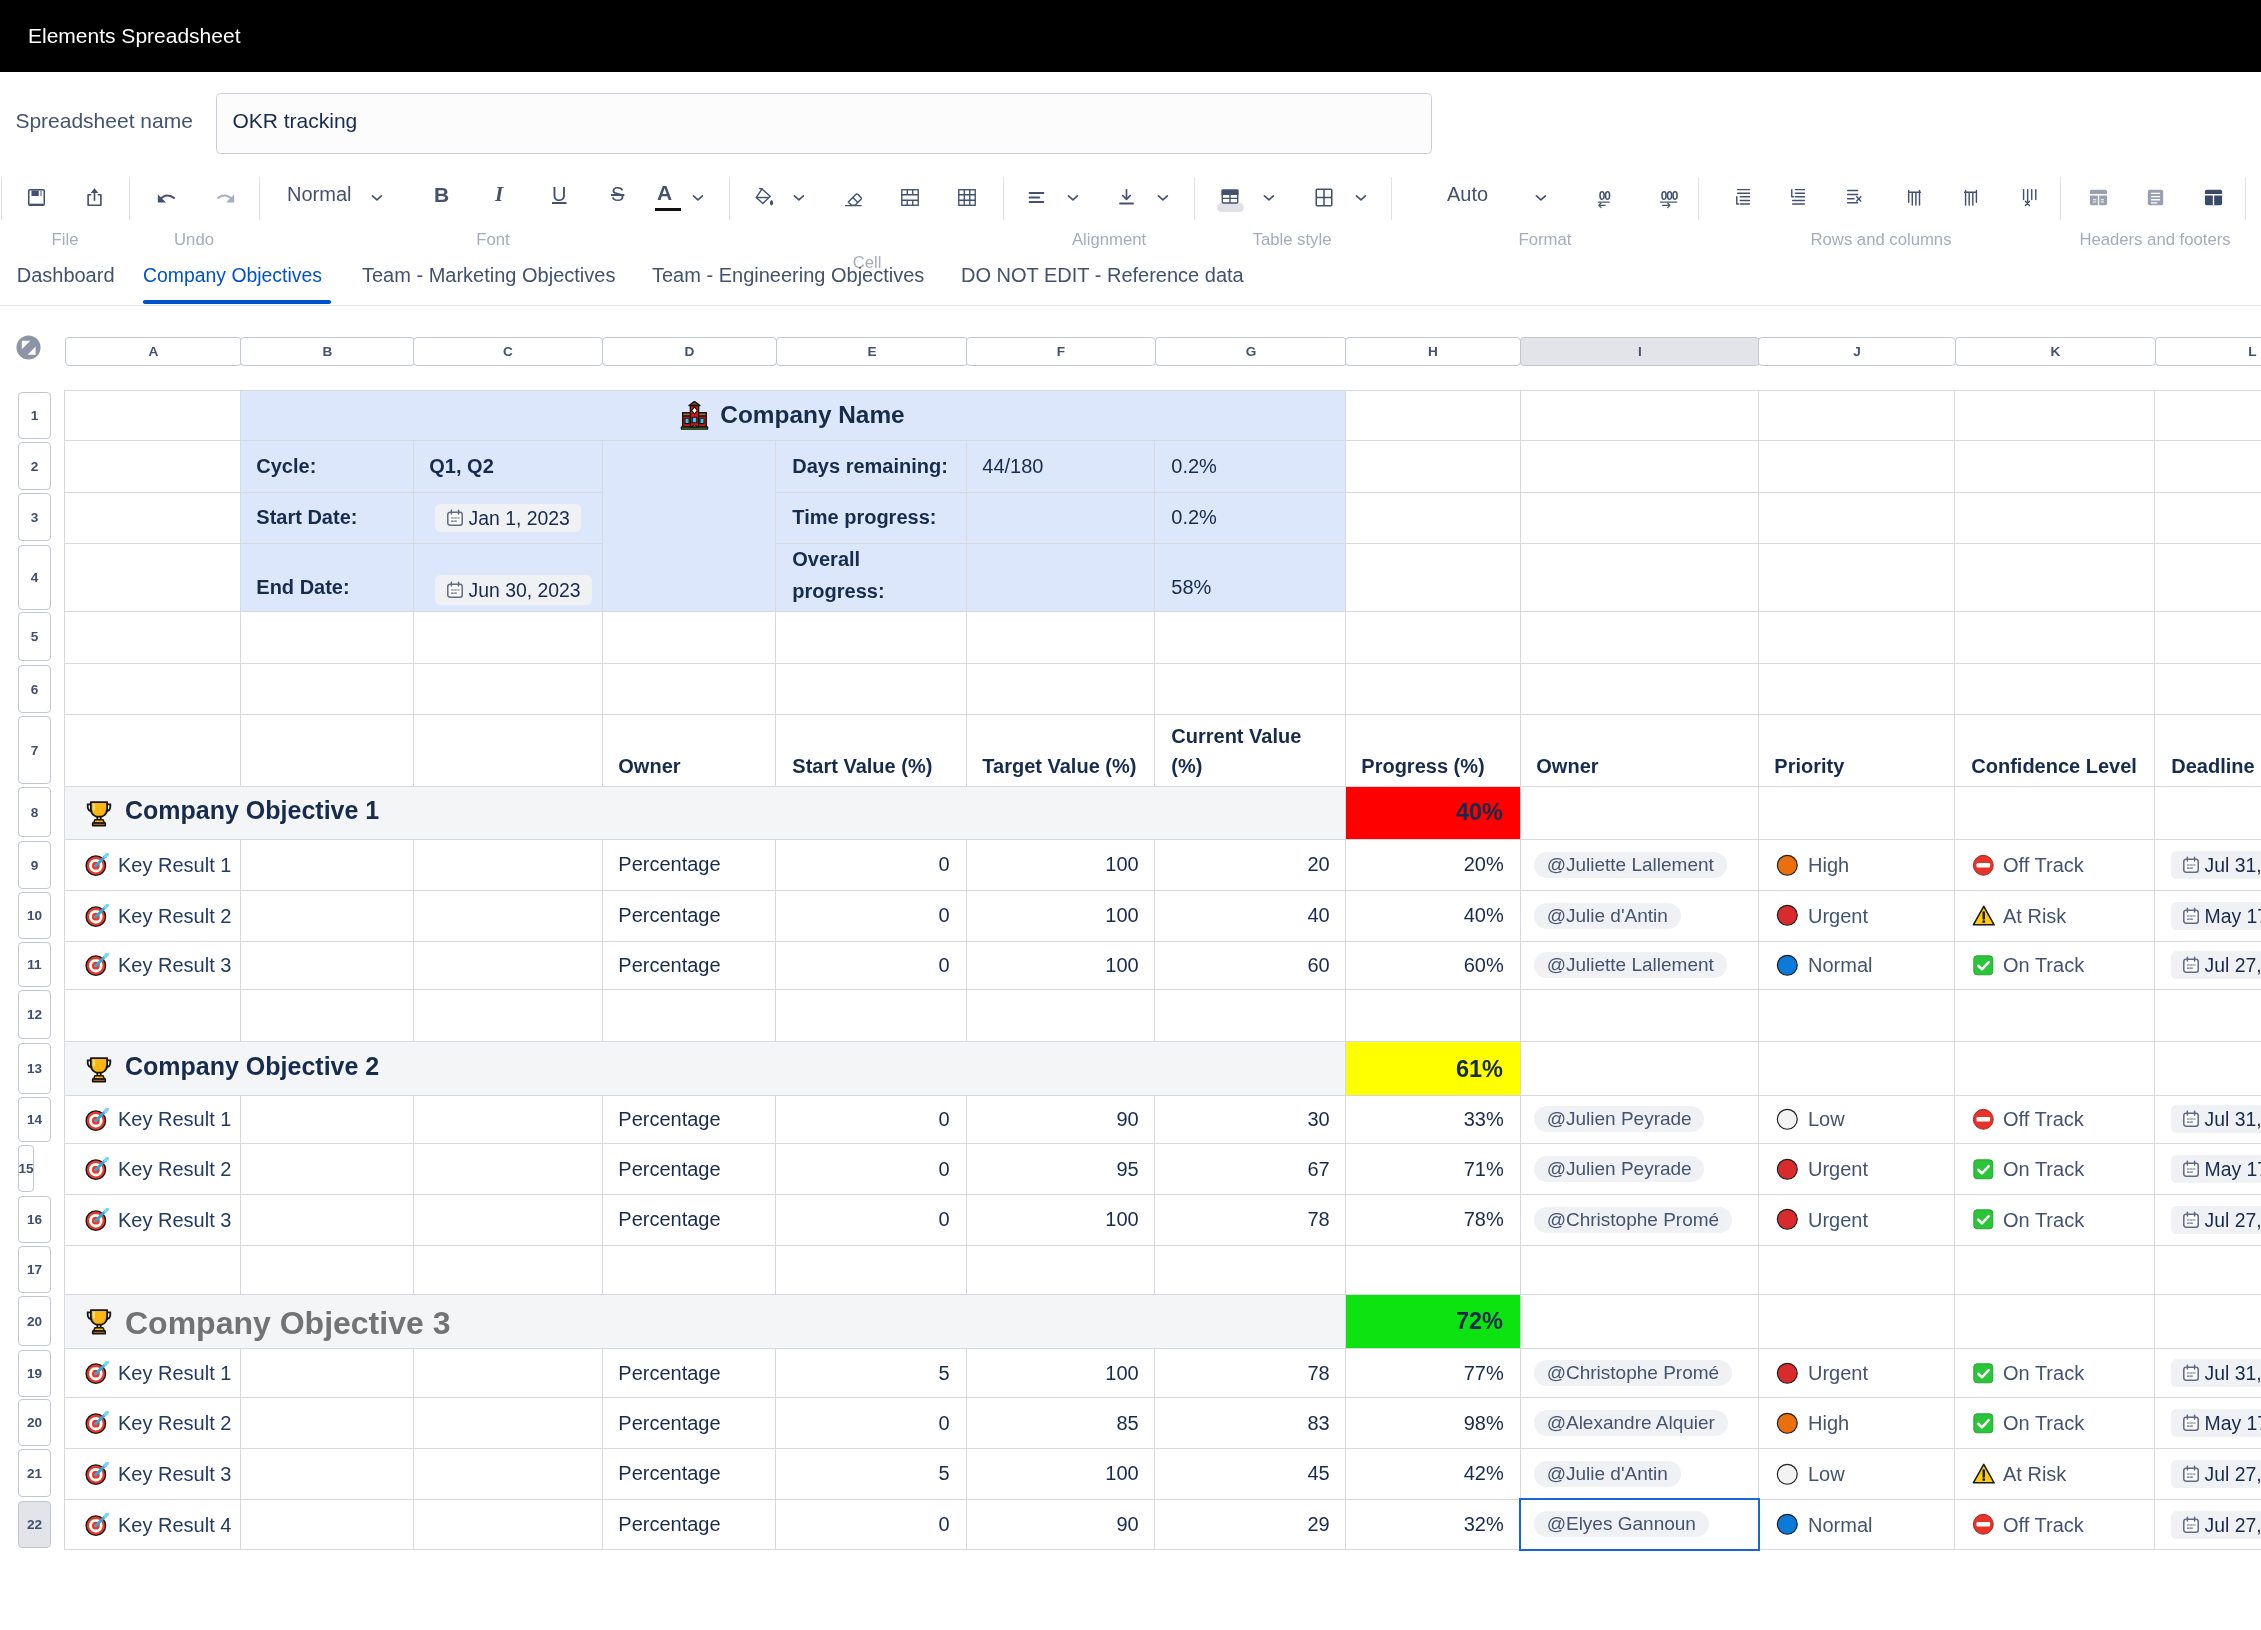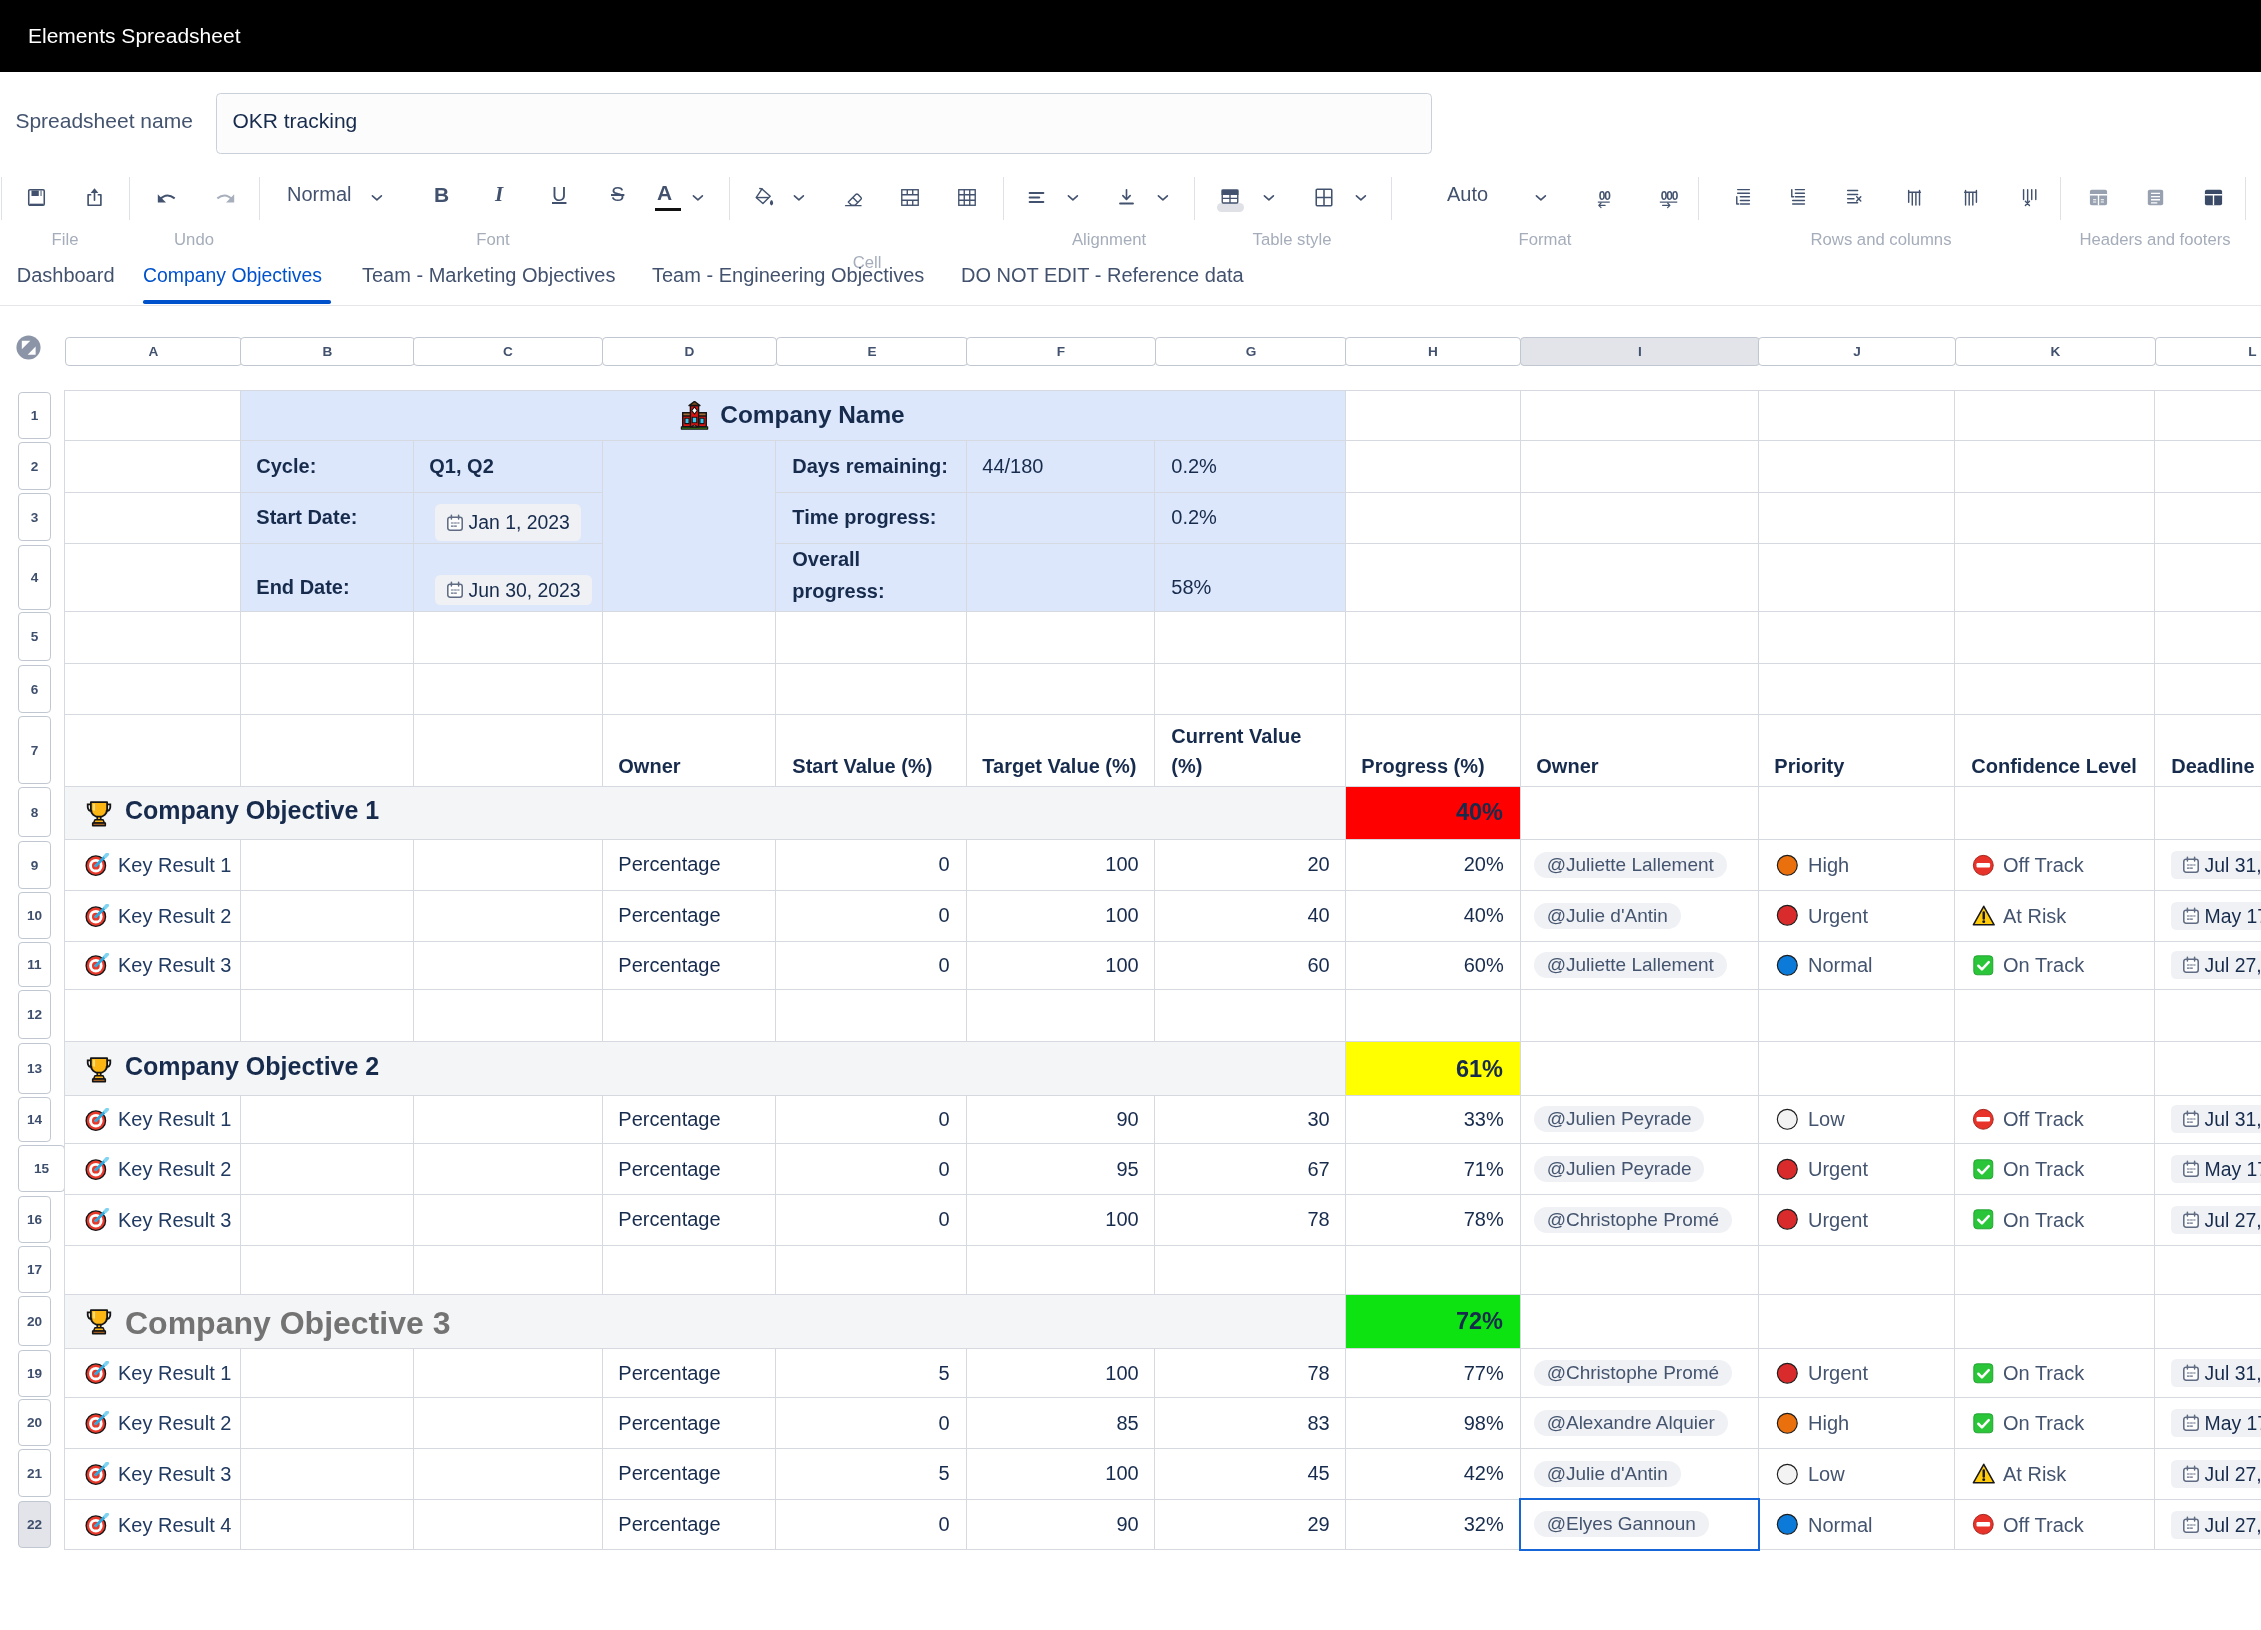--- a/index.html
+++ b/index.html
@@ -240,21 +240,21 @@
 <div style="position:absolute;left:18px;top:612px;width:33px;height:49px;background:#fff;border:1.1px solid #c1c7d0;border-radius:4.1px;box-sizing:border-box;display:flex;align-items:center;justify-content:center;font-size:13.6px;font-weight:bold;color:#3e4f6d;">5</div>
 <div style="position:absolute;left:18px;top:665px;width:33px;height:48px;background:#fff;border:1.1px solid #c1c7d0;border-radius:4.1px;box-sizing:border-box;display:flex;align-items:center;justify-content:center;font-size:13.6px;font-weight:bold;color:#3e4f6d;">6</div>
 <div style="position:absolute;left:18px;top:716px;width:33px;height:68px;background:#fff;border:1.1px solid #c1c7d0;border-radius:4.1px;box-sizing:border-box;display:flex;align-items:center;justify-content:center;font-size:13.6px;font-weight:bold;color:#3e4f6d;">7</div>
 <div style="position:absolute;left:18px;top:787px;width:33px;height:50px;background:#fff;border:1.1px solid #c1c7d0;border-radius:4.1px;box-sizing:border-box;display:flex;align-items:center;justify-content:center;font-size:13.6px;font-weight:bold;color:#3e4f6d;">8</div>
 <div style="position:absolute;left:18px;top:841px;width:33px;height:48px;background:#fff;border:1.1px solid #c1c7d0;border-radius:4.1px;box-sizing:border-box;display:flex;align-items:center;justify-content:center;font-size:13.6px;font-weight:bold;color:#3e4f6d;">9</div>
 <div style="position:absolute;left:18px;top:892px;width:33px;height:47px;background:#fff;border:1.1px solid #c1c7d0;border-radius:4.1px;box-sizing:border-box;display:flex;align-items:center;justify-content:center;font-size:13.6px;font-weight:bold;color:#3e4f6d;">10</div>
 <div style="position:absolute;left:18px;top:942px;width:33px;height:45px;background:#fff;border:1.1px solid #c1c7d0;border-radius:4.1px;box-sizing:border-box;display:flex;align-items:center;justify-content:center;font-size:13.6px;font-weight:bold;color:#3e4f6d;">11</div>
 <div style="position:absolute;left:18px;top:990px;width:33px;height:49px;background:#fff;border:1.1px solid #c1c7d0;border-radius:4.1px;box-sizing:border-box;display:flex;align-items:center;justify-content:center;font-size:13.6px;font-weight:bold;color:#3e4f6d;">12</div>
 <div style="position:absolute;left:18px;top:1043px;width:33px;height:51px;background:#fff;border:1.1px solid #c1c7d0;border-radius:4.1px;box-sizing:border-box;display:flex;align-items:center;justify-content:center;font-size:13.6px;font-weight:bold;color:#3e4f6d;">13</div>
 <div style="position:absolute;left:18px;top:1097px;width:33px;height:45px;background:#fff;border:1.1px solid #c1c7d0;border-radius:4.1px;box-sizing:border-box;display:flex;align-items:center;justify-content:center;font-size:13.6px;font-weight:bold;color:#3e4f6d;">14</div>
-<div style="position:absolute;left:18px;top:1145px;width:47px;height:47px;background:#fff;border:1.1px solid #c1c7d0;border-radius:4.1px;box-sizing:border-box;display:flex;align-items:center;justify-content:center;font-size:13.6px;font-weight:bold;color:#3e4f6d;">15</div>
+<div style="position:absolute;left:18px;top:1145px;width:16px;height:47px;background:#fff;border:1.1px solid #c1c7d0;border-radius:4.1px;box-sizing:border-box;display:flex;align-items:center;justify-content:center;font-size:13.6px;font-weight:bold;color:#3e4f6d;">15</div>
 <div style="position:absolute;left:18px;top:1196px;width:33px;height:47px;background:#fff;border:1.1px solid #c1c7d0;border-radius:4.1px;box-sizing:border-box;display:flex;align-items:center;justify-content:center;font-size:13.6px;font-weight:bold;color:#3e4f6d;">16</div>
 <div style="position:absolute;left:18px;top:1246px;width:33px;height:47px;background:#fff;border:1.1px solid #c1c7d0;border-radius:4.1px;box-sizing:border-box;display:flex;align-items:center;justify-content:center;font-size:13.6px;font-weight:bold;color:#3e4f6d;">17</div>
 <div style="position:absolute;left:18px;top:1296px;width:33px;height:50px;background:#fff;border:1.1px solid #c1c7d0;border-radius:4.1px;box-sizing:border-box;display:flex;align-items:center;justify-content:center;font-size:13.6px;font-weight:bold;color:#3e4f6d;">20</div>
 <div style="position:absolute;left:18px;top:1350px;width:33px;height:47px;background:#fff;border:1.1px solid #c1c7d0;border-radius:4.1px;box-sizing:border-box;display:flex;align-items:center;justify-content:center;font-size:13.6px;font-weight:bold;color:#3e4f6d;">19</div>
 <div style="position:absolute;left:18px;top:1399px;width:33px;height:47px;background:#fff;border:1.1px solid #c1c7d0;border-radius:4.1px;box-sizing:border-box;display:flex;align-items:center;justify-content:center;font-size:13.6px;font-weight:bold;color:#3e4f6d;">20</div>
 <div style="position:absolute;left:18px;top:1449px;width:33px;height:48px;background:#fff;border:1.1px solid #c1c7d0;border-radius:4.1px;box-sizing:border-box;display:flex;align-items:center;justify-content:center;font-size:13.6px;font-weight:bold;color:#3e4f6d;">21</div>
 <div style="position:absolute;left:18px;top:1501px;width:33px;height:47px;background:#e2e4e9;border:1.1px solid #c1c7d0;border-radius:4.1px;box-sizing:border-box;display:flex;align-items:center;justify-content:center;font-size:13.6px;font-weight:bold;color:#3e4f6d;">22</div>
 <div style="position:absolute;left:240px;top:390px;width:1105px;height:221px;background:#dce7fb;"></div>
 <div style="position:absolute;left:65px;top:786px;width:1281px;height:53px;background:#f4f5f7;"></div>
 <div style="position:absolute;left:65px;top:1042px;width:1281px;height:54px;background:#f4f5f7;"></div>
@@ -334,21 +334,21 @@
       </g>
     </svg>
     <span>Company Name</span>
   </div>
 <div style="position:absolute;left:240px;top:440px;width:173px;height:52px;display:flex;align-items:center;justify-content:flex-start;padding-left:16.3px;padding-right:16.3px;box-sizing:border-box;font-size:20px;font-weight:bold;color:#172b4d;text-align:left;">Cycle:</div>
 <div style="position:absolute;left:413px;top:440px;width:189px;height:52px;display:flex;align-items:center;justify-content:flex-start;padding-left:16.3px;padding-right:16.3px;box-sizing:border-box;font-size:20px;font-weight:bold;color:#172b4d;text-align:left;">Q1, Q2</div>
 <div style="position:absolute;left:776px;top:440px;width:190px;height:52px;display:flex;align-items:center;justify-content:flex-start;padding-left:16.3px;padding-right:16.3px;box-sizing:border-box;font-size:20px;font-weight:bold;color:#172b4d;text-align:left;">Days remaining:</div>
 <div style="position:absolute;left:966px;top:440px;width:189px;height:52px;display:flex;align-items:center;justify-content:flex-start;padding-left:16.3px;padding-right:16.3px;box-sizing:border-box;font-size:20px;font-weight:normal;color:#172b4d;text-align:left;">44/180</div>
 <div style="position:absolute;left:1155px;top:440px;width:191px;height:52px;display:flex;align-items:center;justify-content:flex-start;padding-left:16.3px;padding-right:16.3px;box-sizing:border-box;font-size:20px;font-weight:normal;color:#172b4d;text-align:left;">0.2%</div>
 <div style="position:absolute;left:240px;top:492px;width:173px;height:51px;display:flex;align-items:center;justify-content:flex-start;padding-left:16.3px;padding-right:16.3px;box-sizing:border-box;font-size:20px;font-weight:bold;color:#172b4d;text-align:left;">Start Date:</div>
-<div style="position:absolute;left:435px;top:504px;height:37px;background:#eff1f4;border-radius:5.4px;display:inline-flex;align-items:center;padding:0 11px;gap:4.5px;font-size:19.4px;color:#172b4d;white-space:nowrap;position:absolute;">
+<div style="position:absolute;left:435px;top:504px;height:28px;background:#eff1f4;border-radius:5.4px;display:inline-flex;align-items:center;padding:0 11px;gap:4.5px;font-size:19.4px;color:#172b4d;white-space:nowrap;position:absolute;">
     <svg width="18" height="18" viewBox="0 0 40 40" style="">
       <g transform="scale(1.0)" fill="none" stroke="#5f6b82">
       <rect x="4" y="7" width="32" height="29" rx="5" stroke-width="3.4" fill="#fdfdfe"></rect>
       <path d="M12 3 v8 M28 3 v8" stroke-width="3.4" stroke-linecap="round"></path>
       <path d="M11 20 h6 M18 20 h6 M25 20 h5 M11 27 h6 M18 27 h6" stroke-width="2.6"></path>
       </g>
     </svg>
     <span>Jan 1, 2023</span>
   </div>
 <div style="position:absolute;left:776px;top:492px;width:190px;height:51px;display:flex;align-items:center;justify-content:flex-start;padding-left:16.3px;padding-right:16.3px;box-sizing:border-box;font-size:20px;font-weight:bold;color:#172b4d;text-align:left;">Time progress:</div>

